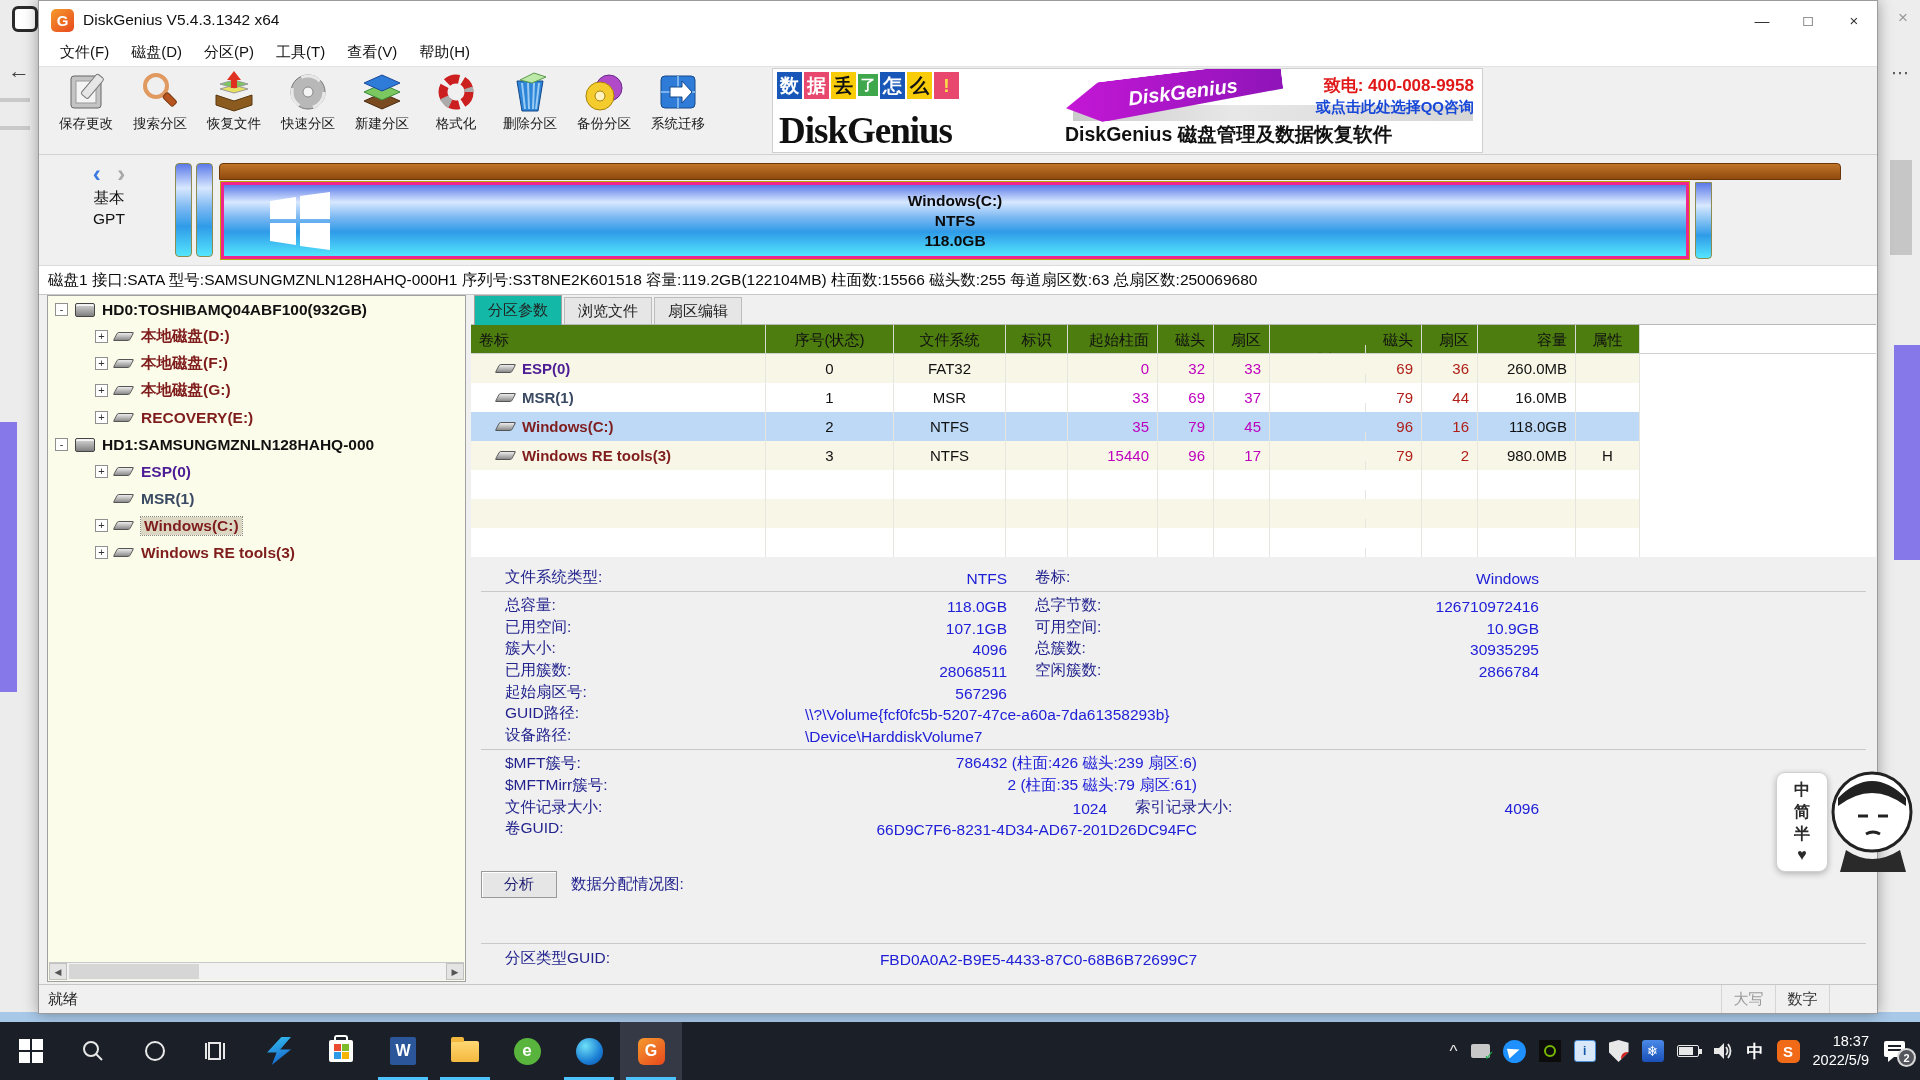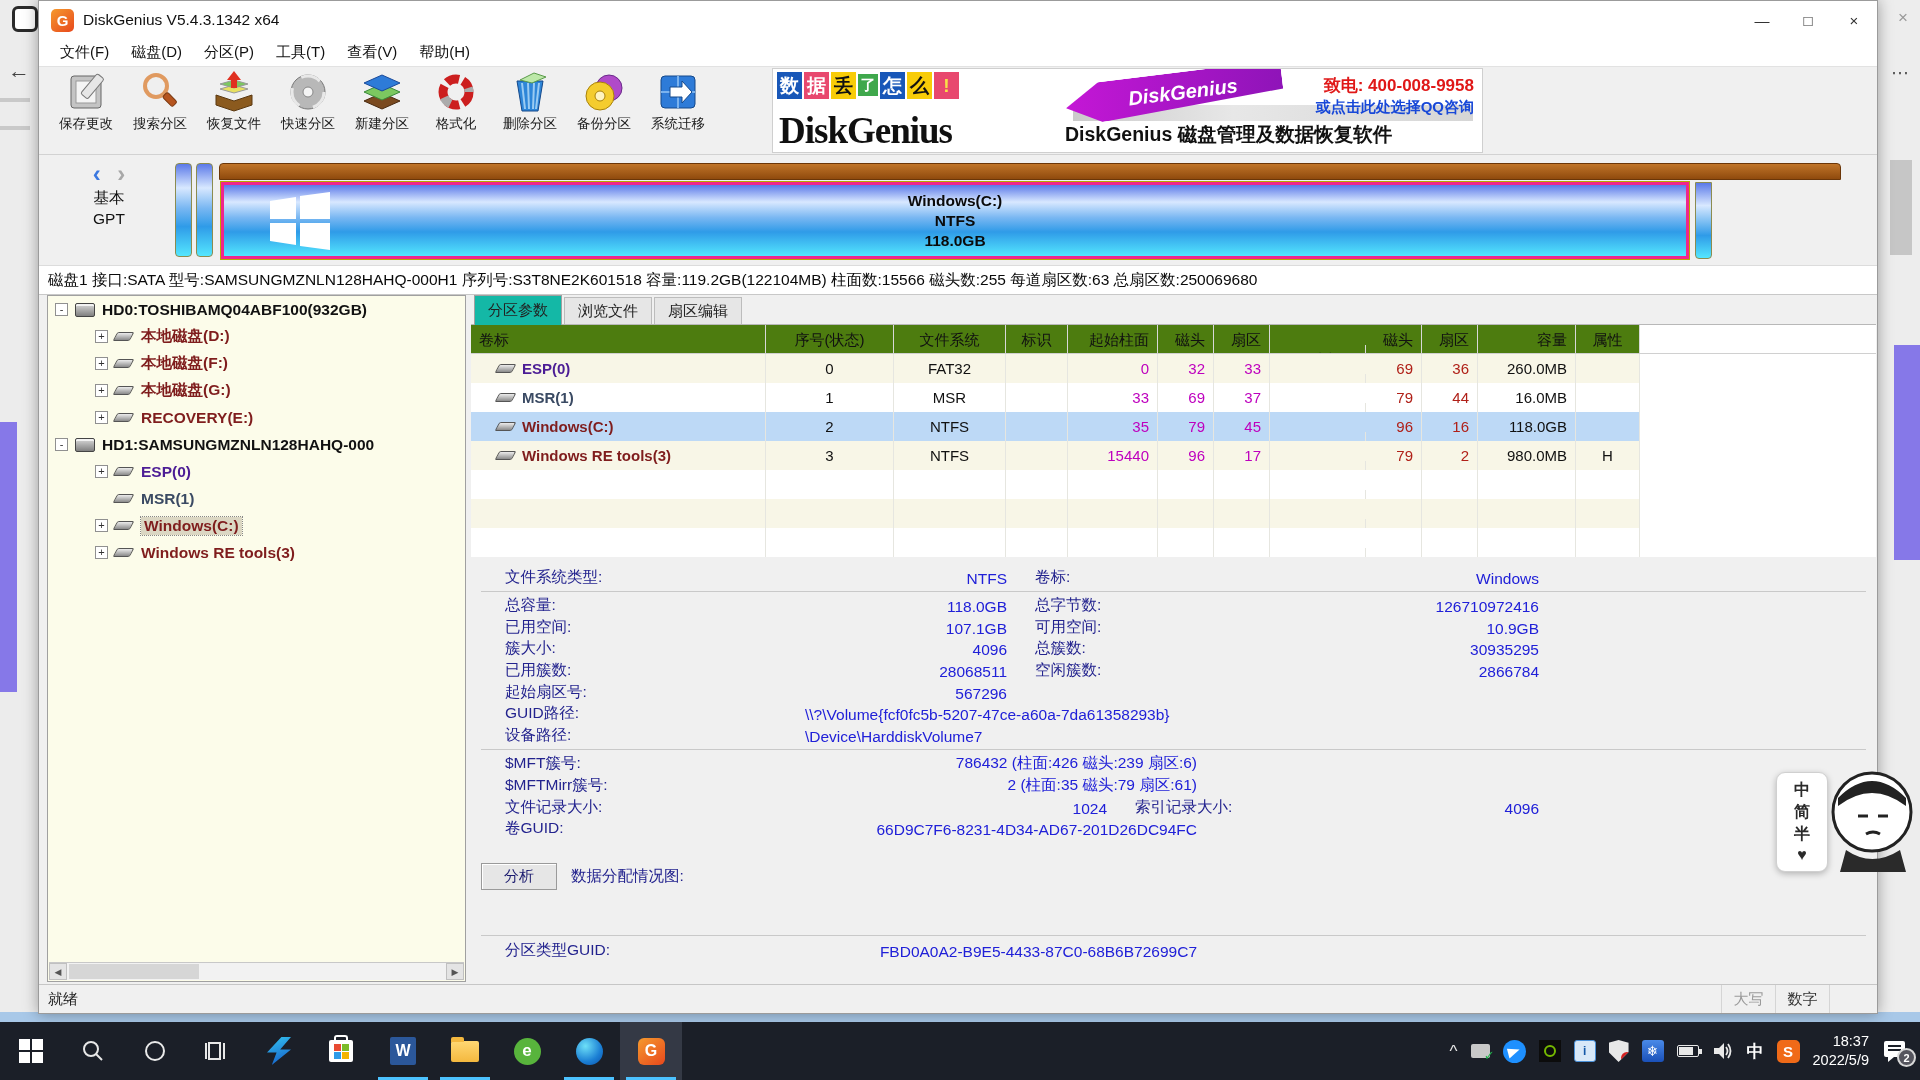--- a/index.html
+++ b/index.html
@@ -120,21 +120,21 @@
   .dlabel { width:212px; color:#23238E; flex:none; }
   .dval { color:#2020D8; flex:none; }
   .v-num { width:290px; text-align:right; }
   .v-mid { width:390px; text-align:right; }
   .v-wide { width:480px; text-align:right; }
   .v-path { margin-left:88px; }
   .dlabel2 { margin-left:28px; width:168px; color:#23238E; flex:none; }
   .v2 { width:336px; text-align:right; color:#2020D8; flex:none; }
   .v2-sm { width:236px; }
   .dsep { height:1px; background:#C9C9C9; margin:3px 10px 3px 0; }
-  .analyze-row { margin-top:23px; display:flex; align-items:center; height:28px; }
+  .analyze-row { margin-top:31px; display:flex; align-items:center; height:28px; }
   .analyze-btn { width:76px; height:27px; background:#E6E6E6; border:1px solid #9A9A9A; box-shadow:inset 1px 1px 0 #FFF; font-size:15px; color:#1A1A6E; display:flex; align-items:center; justify-content:center; margin-right:14px; }
   .alloc-space { height:42px; }
 
   
   .statusbar { position:absolute; left:0; right:0; bottom:0; height:29px; background:#F0F0F0; border-top:1px solid #C6C6C6; display:flex; align-items:center; padding-left:9px; font-size:15px; color:#222; }
   .sb-right { margin-left:auto; display:flex; height:100%; align-items:stretch; }
   .sb-cell { width:54px; display:flex; align-items:center; justify-content:center; border-left:1px solid #D5D5D5; }
   .sb-caps { color:#9A9A9A; } .sb-num { color:#333; }
   .sb-grip { width:48px; border-left:1px solid #D5D5D5; }
 

